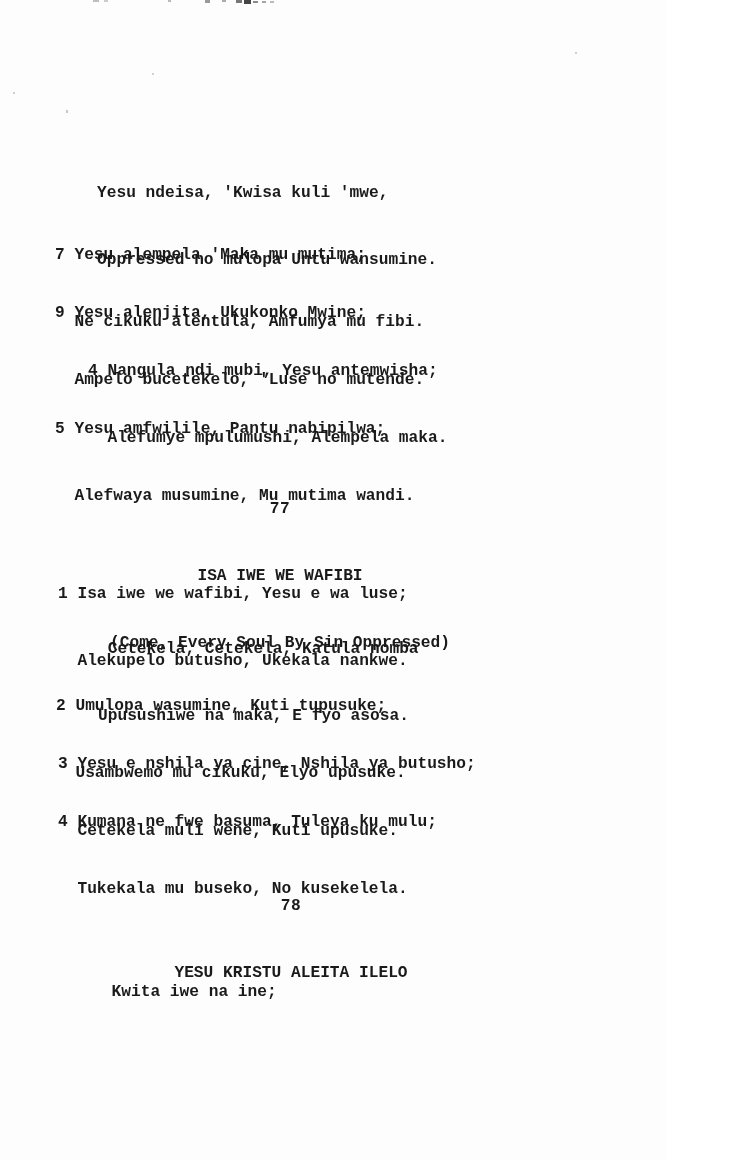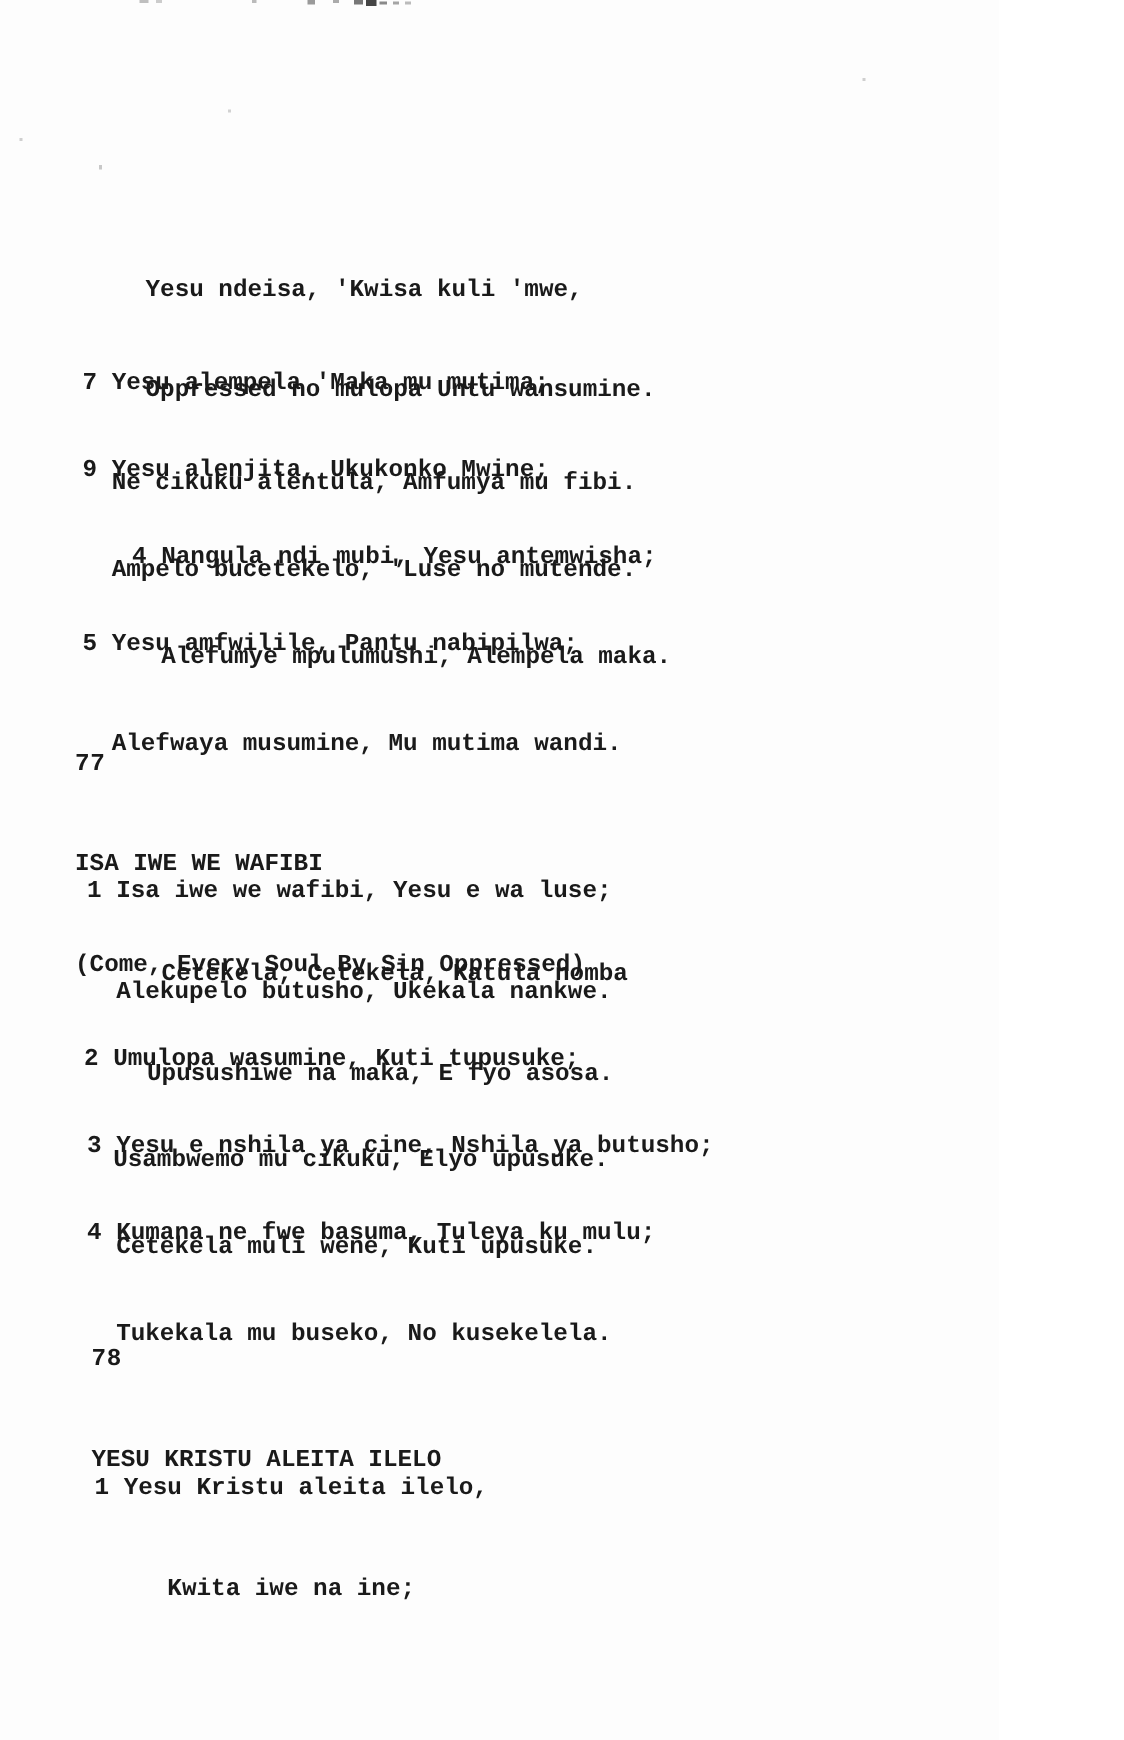--- a/index.html
+++ b/index.html
@@ -17,21 +17,21 @@
     font-weight: 700;
     font-size: 16.2px;
     line-height: 22.4px;
     color: #1a1a1a;
   }
   .block {
     position: absolute;
     white-space: pre;
   }
   .center {
-    text-align: left;
+    text-align: center;
   }
   .tline {
     white-space: pre;
   }
   .hymn-number-line {
     letter-spacing: 0.5px;
   }
   
   .artifact {
     position: absolute;
@@ -96,21 +96,20 @@
     <div class="tline">4 Kumana ne fwe basuma, Tuleya ku mulu;</div>
     <div class="tline">  Tukekala mu buseko, No kusekelela.</div>
   </div>
 
   <div class="block center" style="left:61px; top:850px; width:460px;">
     <div class="tline hymn-number-line">78</div>
     <div class="tline">YESU KRISTU ALEITA ILELO</div>
   </div>
 
   <div class="block" style="left:63px; top:936px;">
-    <div class="tline">1 Yesu Kristu aleita ilelo,</div>
     <div class="tline">     Kwita iwe na ine;</div>
     
   </div>
 
   <div class="artifact" style="left:742px; top:599px; width:6px; height:27px;"></div>
   <div class="artifact" style="left:745px; top:598px; width:3px; height:452px;"></div>
   <div class="artifact" style="left:745px; top:1060px; width:2px; height:9px;"></div>
   <div class="artifact" style="left:733px; top:1060px; width:7px; height:2px;"></div>
   <div class="artifact" style="left:745px; top:1103px; width:3px; height:25px;"></div>
   <div class="artifact" style="left:745px; top:1132px; width:3px; height:9px;"></div>

